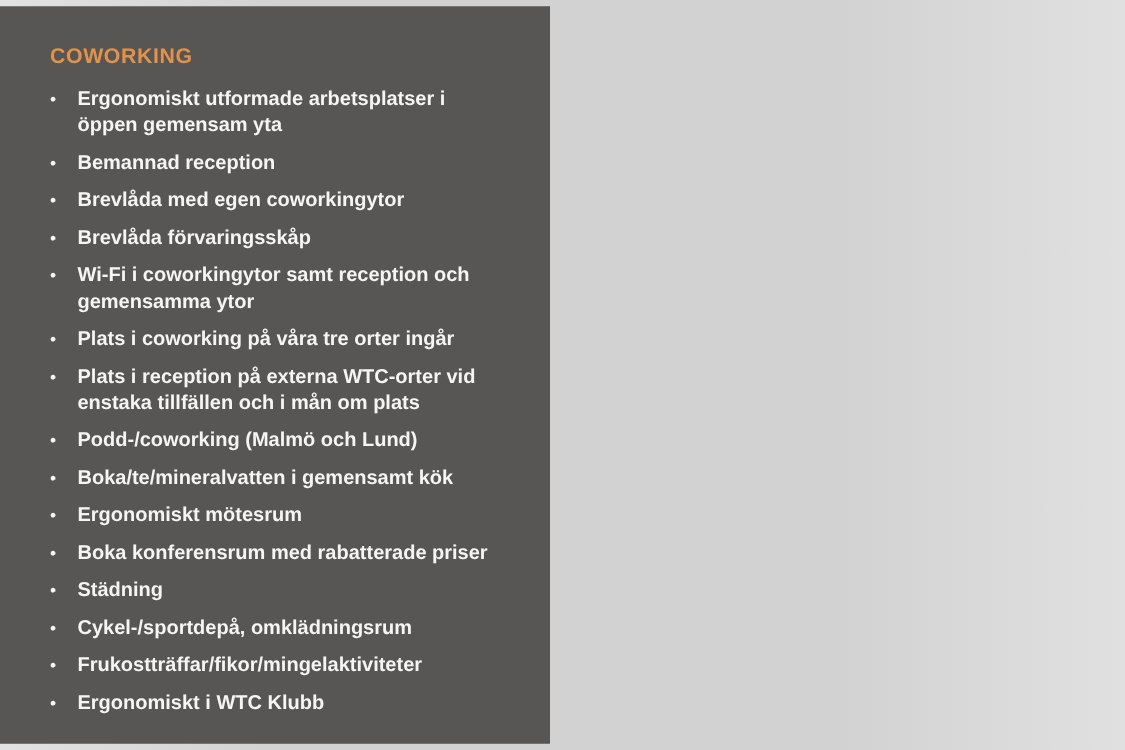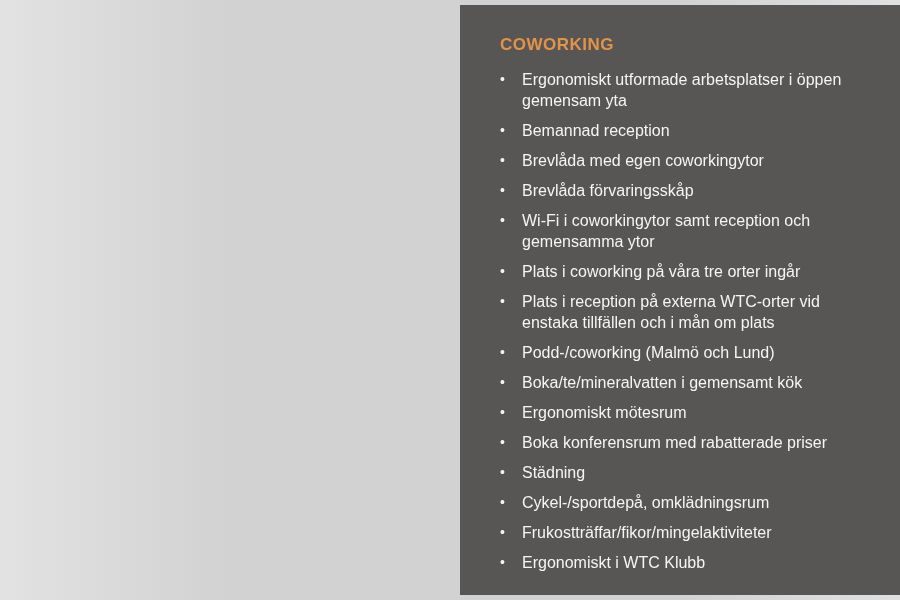--- a/index.html
+++ b/index.html
@@ -9,21 +9,21 @@
     height: 600px;
     overflow: hidden;
     font-family: "Liberation Sans", sans-serif;
     background: #d6d6d6;
   }
   .page {
     width: 900px;
     height: 600px;
     background: linear-gradient(90deg, #e2e2e2 0%, #d2d2d2 25%, #d2d2d2 75%, #e0e0e0 100%);
     display: flex;
-    justify-content: flex-end;
+    justify-content: flex-start;
     align-items: flex-start;
   }
   .panel {
     margin-top: 5px;
     width: 440px;
     height: 590px;
     background: #585654;
     box-sizing: border-box;
     padding: 30px 45px 20px 40px;
   }
@@ -51,20 +51,21 @@
     flex: 0 0 22px;
     width: 22px;
     color: #f5f5f3;
     font-size: 14px;
     line-height: 21px;
     text-align: left;
   }
   .item-text {
     flex: 1 1 auto;
     max-width: 355px;
+    font-weight: bold;
   }
 </style>
 </head>
 <body>
 
 <div class="page">
   <div class="panel">
     <h1 class="panel-title">COWORKING</h1>
     <ul class="amenities">
       <li>

